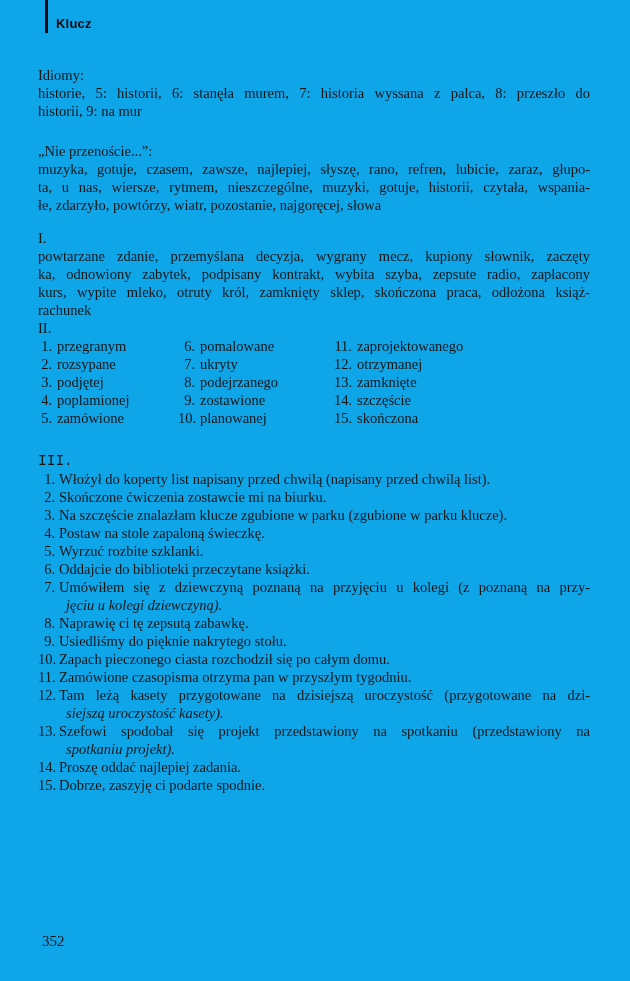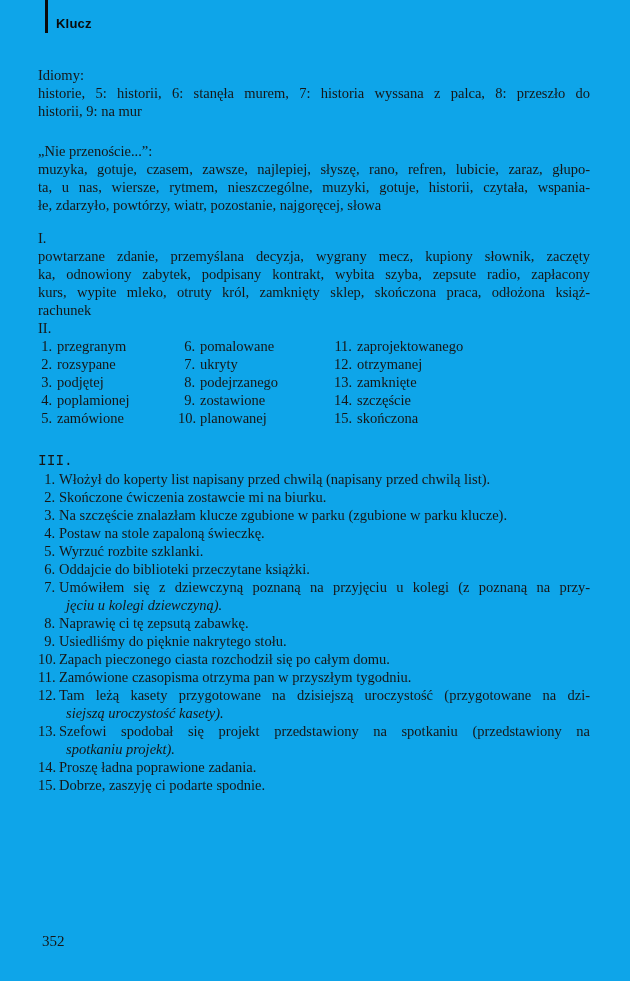--- a/index.html
+++ b/index.html
@@ -235,21 +235,21 @@
         <div class="item">
           <span class="inum">13.</span>
           <div class="itext">
             <div class="line jl">Szefowi spodobał się projekt przedstawiony na spotkaniu (przedstawiony na</div>
             <div class="line cont">spotkaniu projekt).</div>
           </div>
         </div>
         <div class="item">
           <span class="inum">14.</span>
           <div class="itext">
-            <div class="line">Proszę ładna poprawione zadania.</div>
+            <div class="line">Proszę oddać najlepiej zadania.</div>
           </div>
         </div>
         <div class="item">
           <span class="inum">15.</span>
           <div class="itext">
             <div class="line">Dobrze, zaszyję ci podarte spodnie.</div>
           </div>
         </div>
       </div>
 

